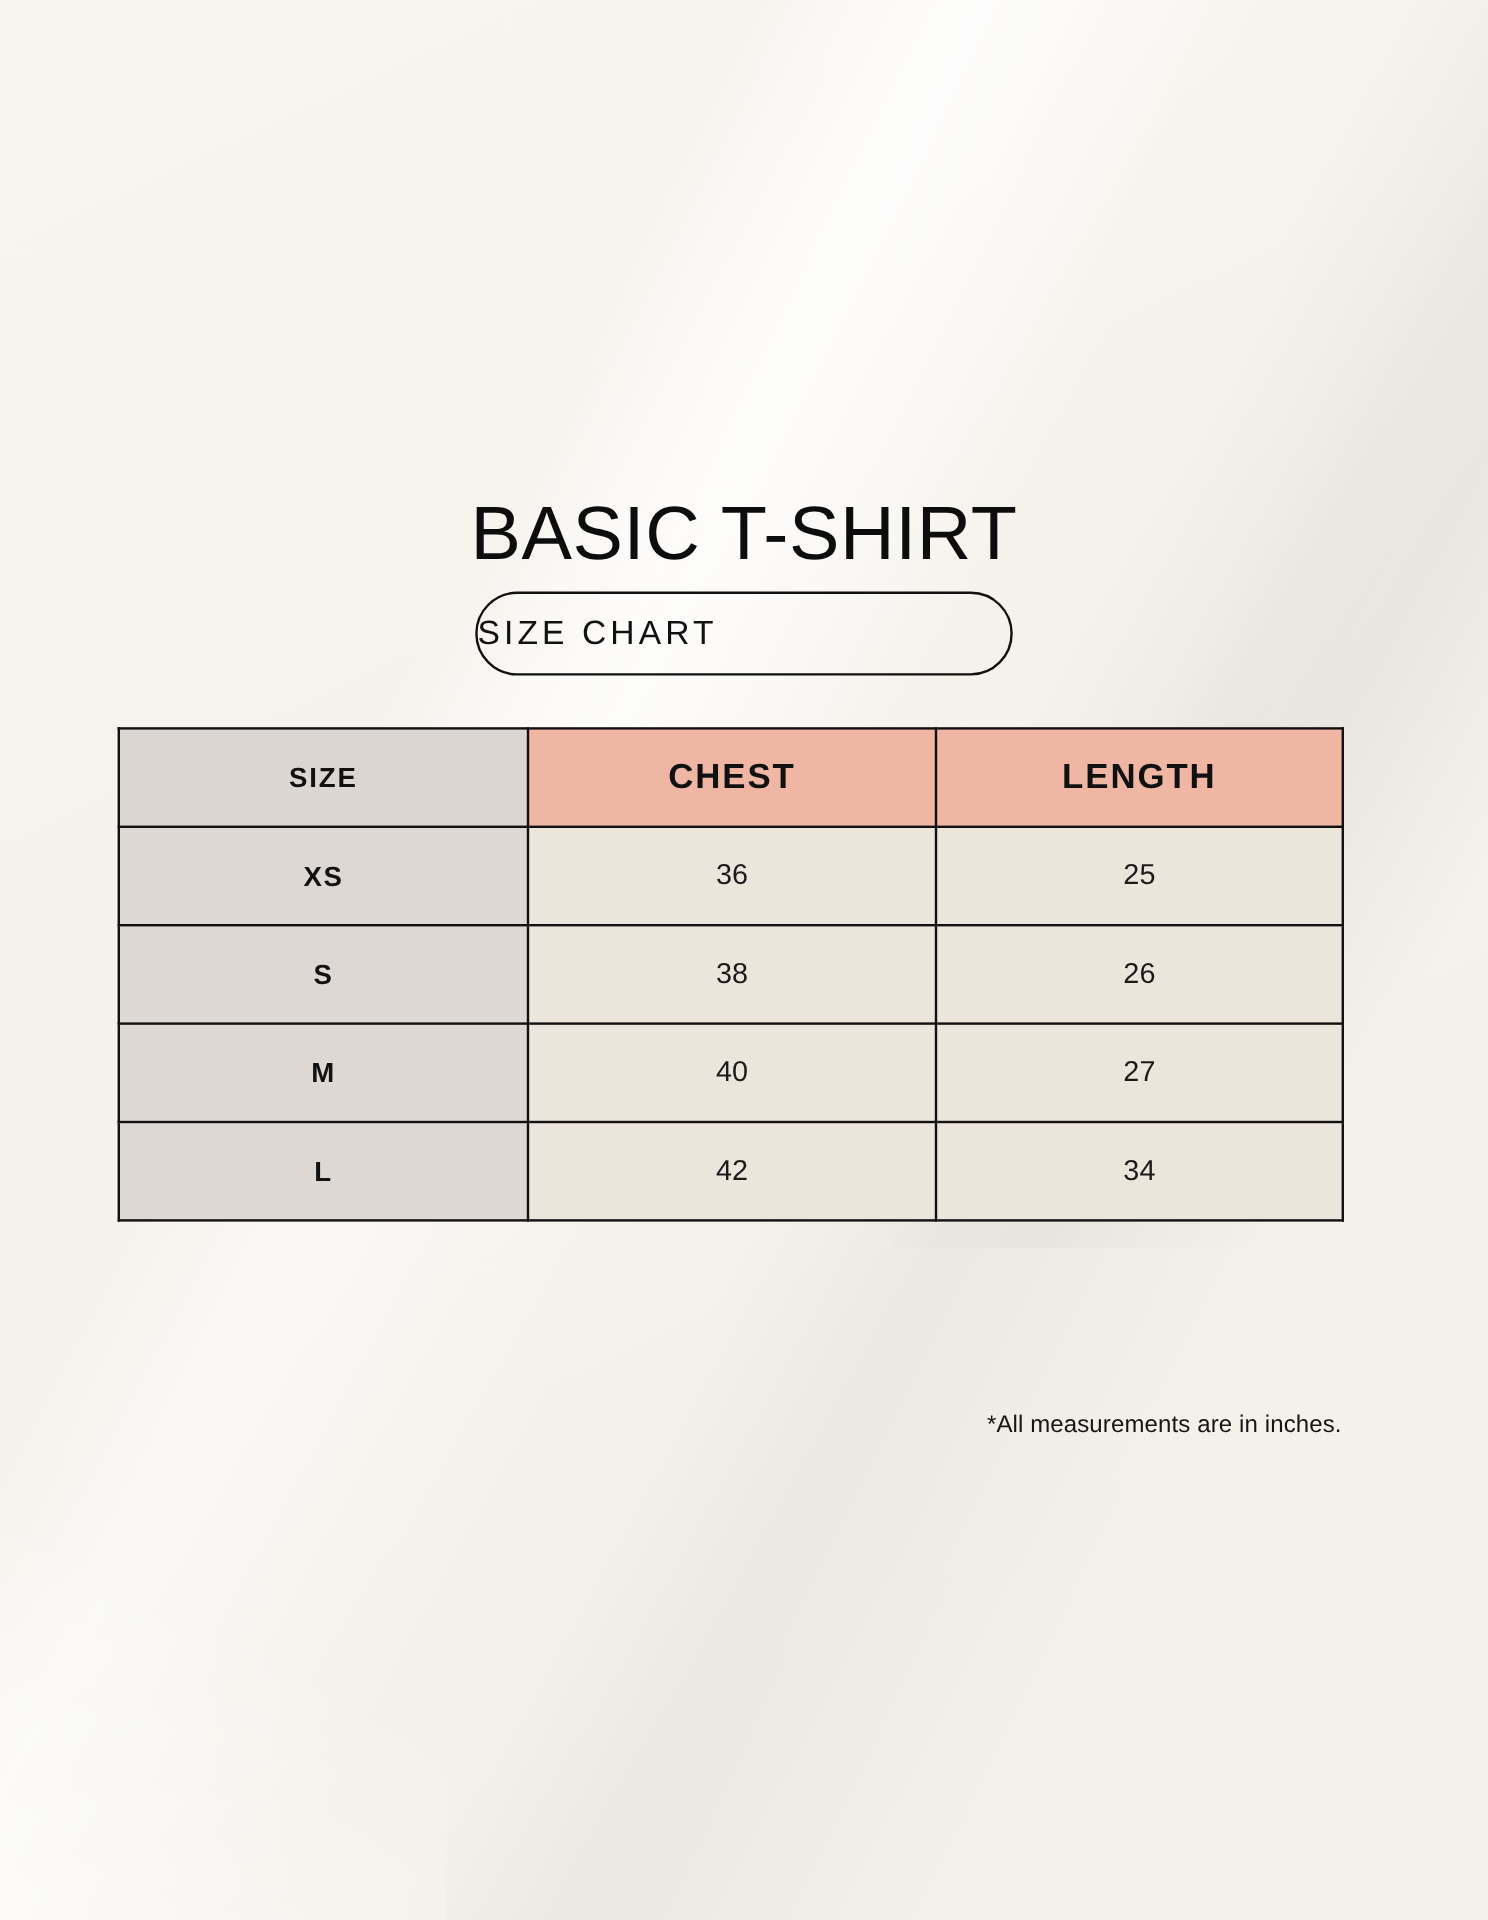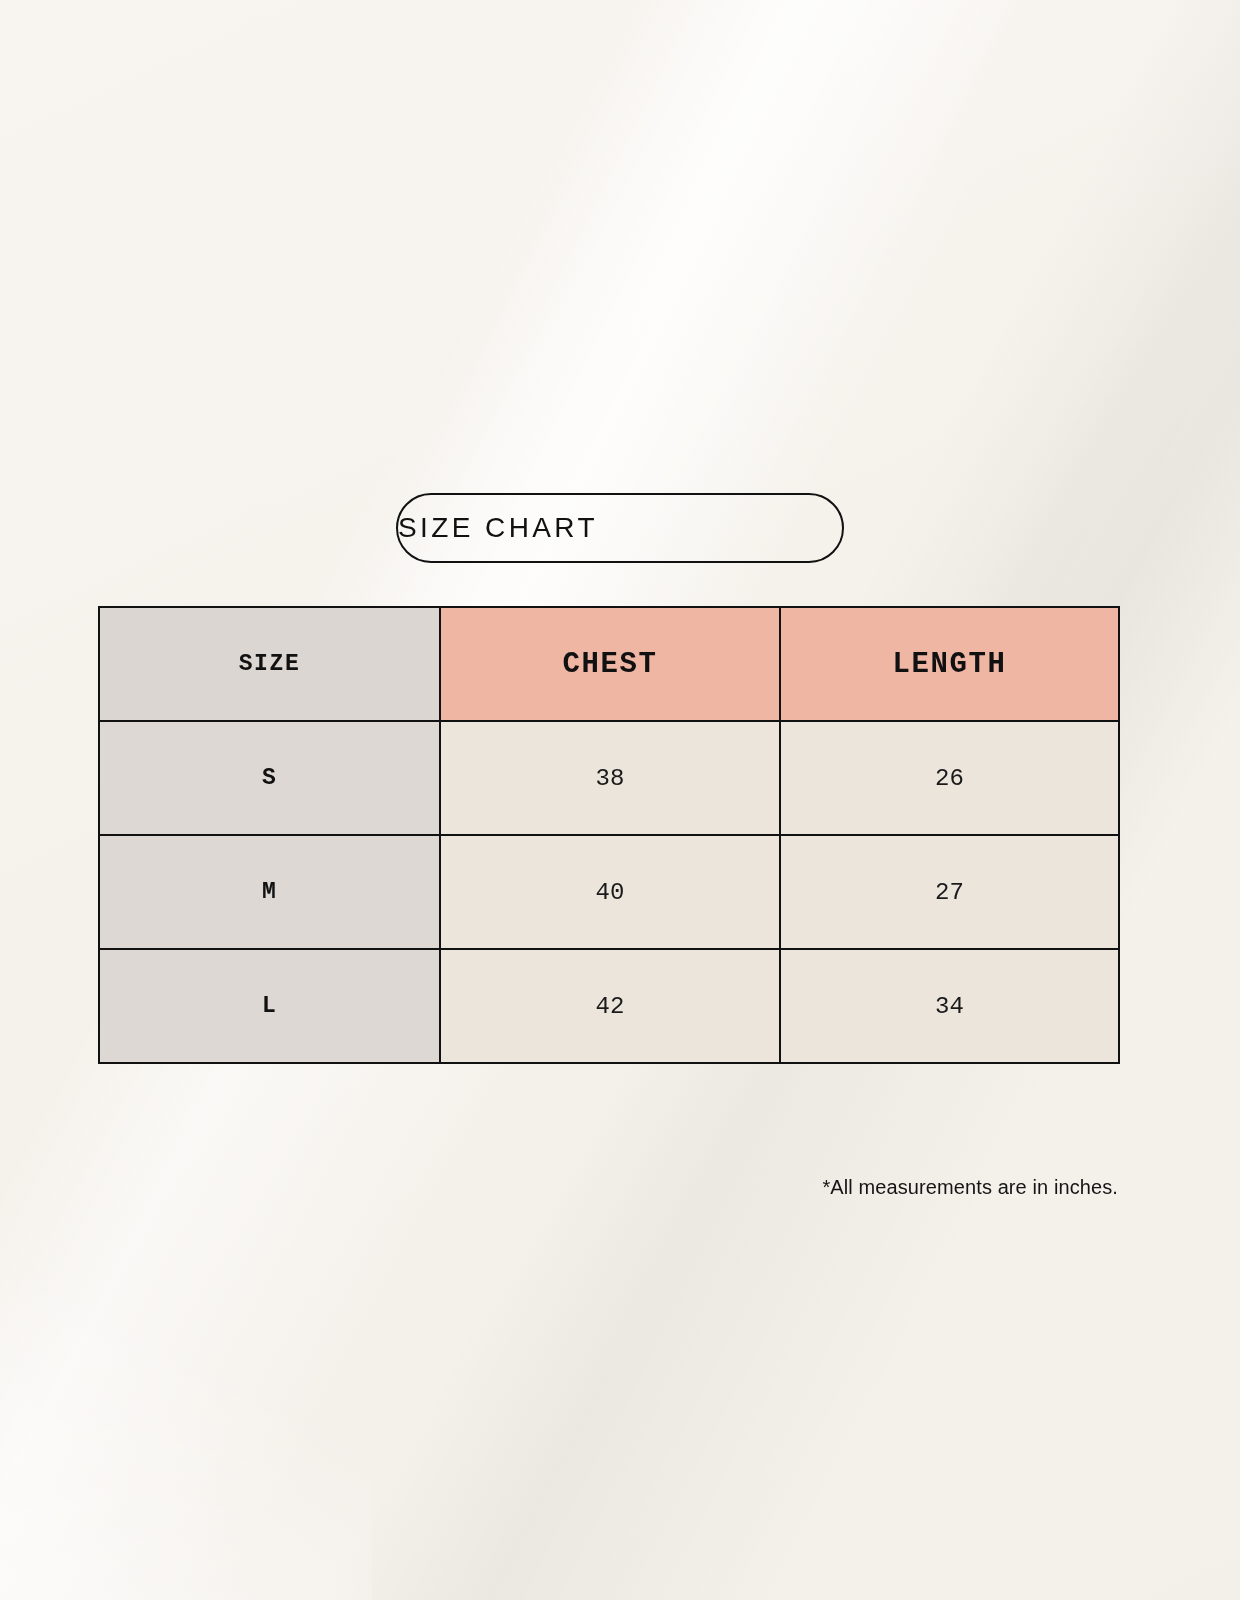--- a/index.html
+++ b/index.html
@@ -105,23 +105,22 @@
   table.size-table {
     border-collapse: collapse;
     width: 1020px;
     table-layout: fixed;
   }
   table.size-table th,
   table.size-table td {
     border: 2.2px solid #111111;
     text-align: center;
     vertical-align: middle;
-    padding: 16px;
+    padding: 0;
     height: 80px;
-    font-family: Liberation Mono, monospace;
   }
   table.size-table col.c-size { width: 341px; }
   table.size-table col.c-chest { width: 340px; }
   table.size-table col.c-length { width: 339px; }
 
   th.head-size {
     background: #dcd6d2;
     font-size: 23px;
     font-weight: 700;
     letter-spacing: 1.6px;
@@ -162,20 +161,21 @@
 </style>
 </head>
 <body>
 
 <div class="page">
   <div class="bg-layer"></div>
   <div class="bg-streak-2"></div>
   <div class="bg-streak-3"></div>
   <div class="bg-corner"></div>
 
+  <h1 class="title">BASIC T-SHIRT</h1>
 
   <div class="subtitle-pill">
     <span>SIZE CHART</span>
   </div>
 
   <div class="table-wrap">
     <table class="size-table">
       <colgroup>
         <col class="c-size">
         <col class="c-chest">
@@ -183,20 +183,25 @@
       </colgroup>
       <thead>
         <tr>
           <th class="head-size">SIZE</th>
           <th class="head-metric">CHEST</th>
           <th class="head-metric">LENGTH</th>
         </tr>
       </thead>
       <tbody>
         <tr>
+          <td class="cell-size">XS</td>
+          <td class="cell-val">36</td>
+          <td class="cell-val">25</td>
+        </tr>
+        <tr>
           <td class="cell-size">S</td>
           <td class="cell-val">38</td>
           <td class="cell-val">26</td>
         </tr>
         <tr>
           <td class="cell-size">M</td>
           <td class="cell-val">40</td>
           <td class="cell-val">27</td>
         </tr>
         <tr>

